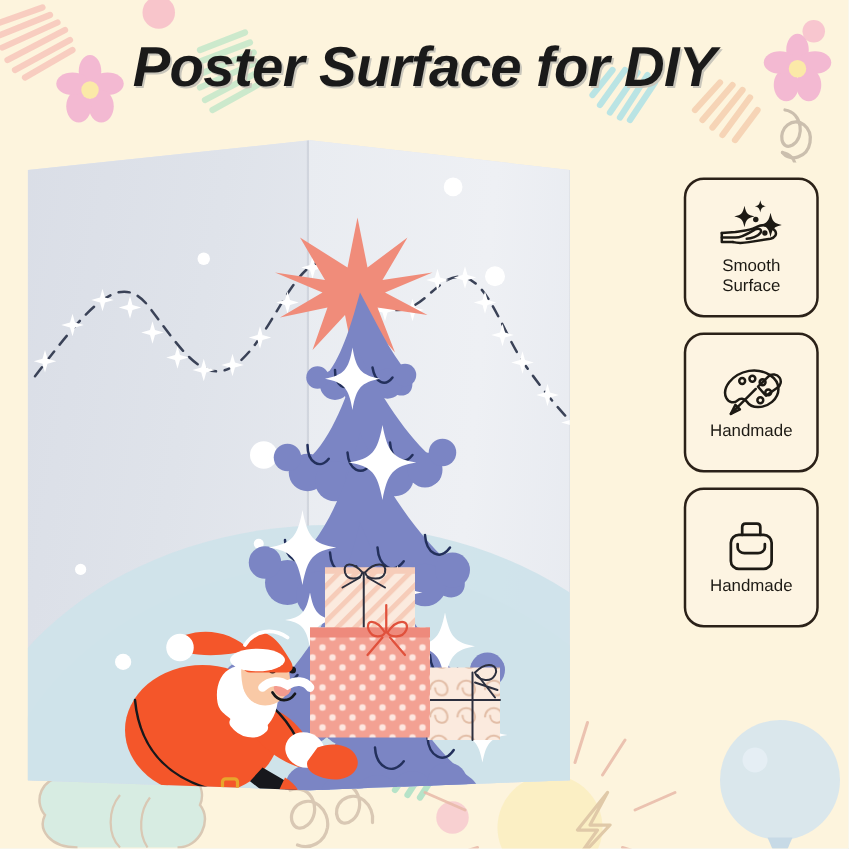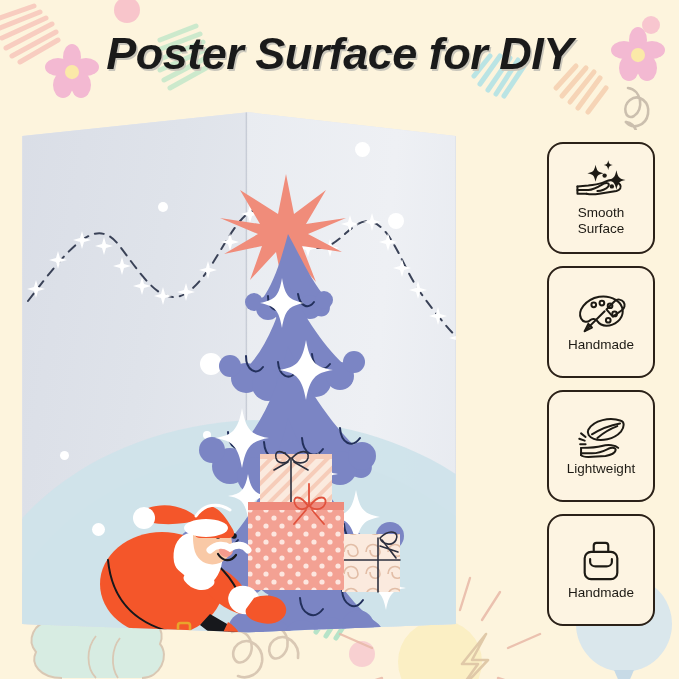--- a/index.html
+++ b/index.html
@@ -524,34 +524,20 @@
           <circle cx="47" cy="25" r="2.6"></circle>
           <circle cx="40" cy="32" r="2.6"></circle>
           <path d="M14 44 L36 22"></path>
           <path d="M38 20 L47 11 C50 8 55 9 57 12 C59 15 58 19 55 21 L45 28 Z"></path>
           <path d="M14 44 L18 36 L22 40 Z"></path>
         </g>
       </svg>
       <div class="card-label">Handmade</div>
     </div>
 
-    <div class="card">
-      <svg class="card-icon" viewBox="0 0 64 48">
-        <g fill="none" stroke="#1d1a14" stroke-width="2.2" stroke-linecap="round" stroke-linejoin="round">
-          <path d="M18 16 C24 5 42 2 54 6 C58 7 58 13 54 18 C46 27 32 29 24 26 C19 24 16 20 18 16 Z"></path>
-          <path d="M22 21 C30 16 42 11 53 9"></path>
-          <path d="M28 25 C34 20 42 15 50 12"></path>
-          <path d="M10 20 L15 24 M8 26 L14 28 M9 32 L15 32"></path>
-          <path d="M10 42 L22 42 C28 42 34 40 40 37 C45 35 49 36 48 39 C47 42 42 44 37 45 L18 46 C14 46 11 45 10 44 Z"></path>
-          <path d="M10 36 L10 44"></path>
-          <path d="M10 36 C18 36 26 36 33 34 C40 32 48 33 51 36"></path>
-        </g>
-      </svg>
-      <div class="card-label">Lightweight</div>
-    </div>
 
     <div class="card">
       <svg class="card-icon" viewBox="0 0 64 48">
         <g fill="none" stroke="#1d1a14" stroke-width="2.4" stroke-linecap="round" stroke-linejoin="round">
           <rect x="14" y="14" width="36" height="30" rx="7"></rect>
           <path d="M24 14 L24 7 C24 5 25 4 27 4 L37 4 C39 4 40 5 40 7 L40 14"></path>
           <path d="M20 22 L20 25 C20 28 23 30 26 30 L38 30 C41 30 44 28 44 25 L44 22"></path>
         </g>
       </svg>
       <div class="card-label">Handmade</div>

